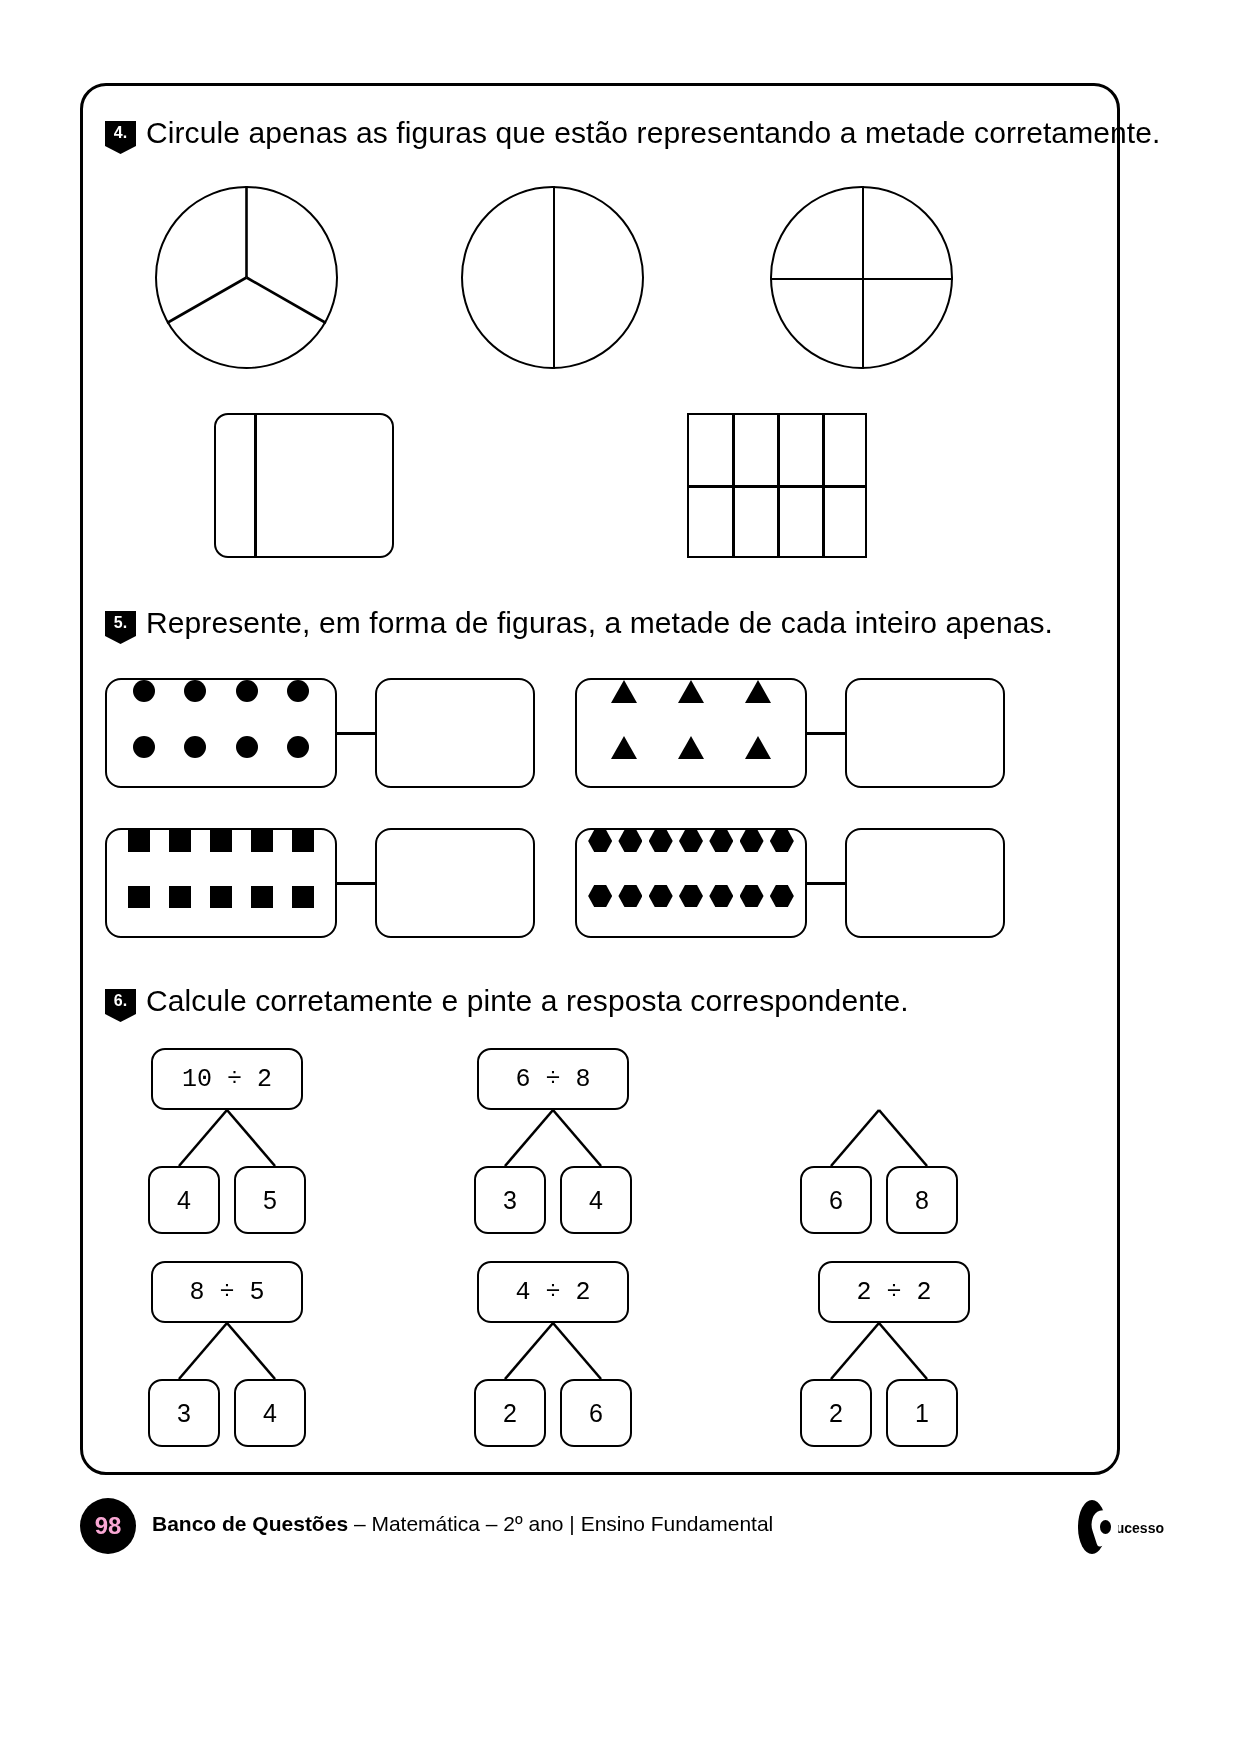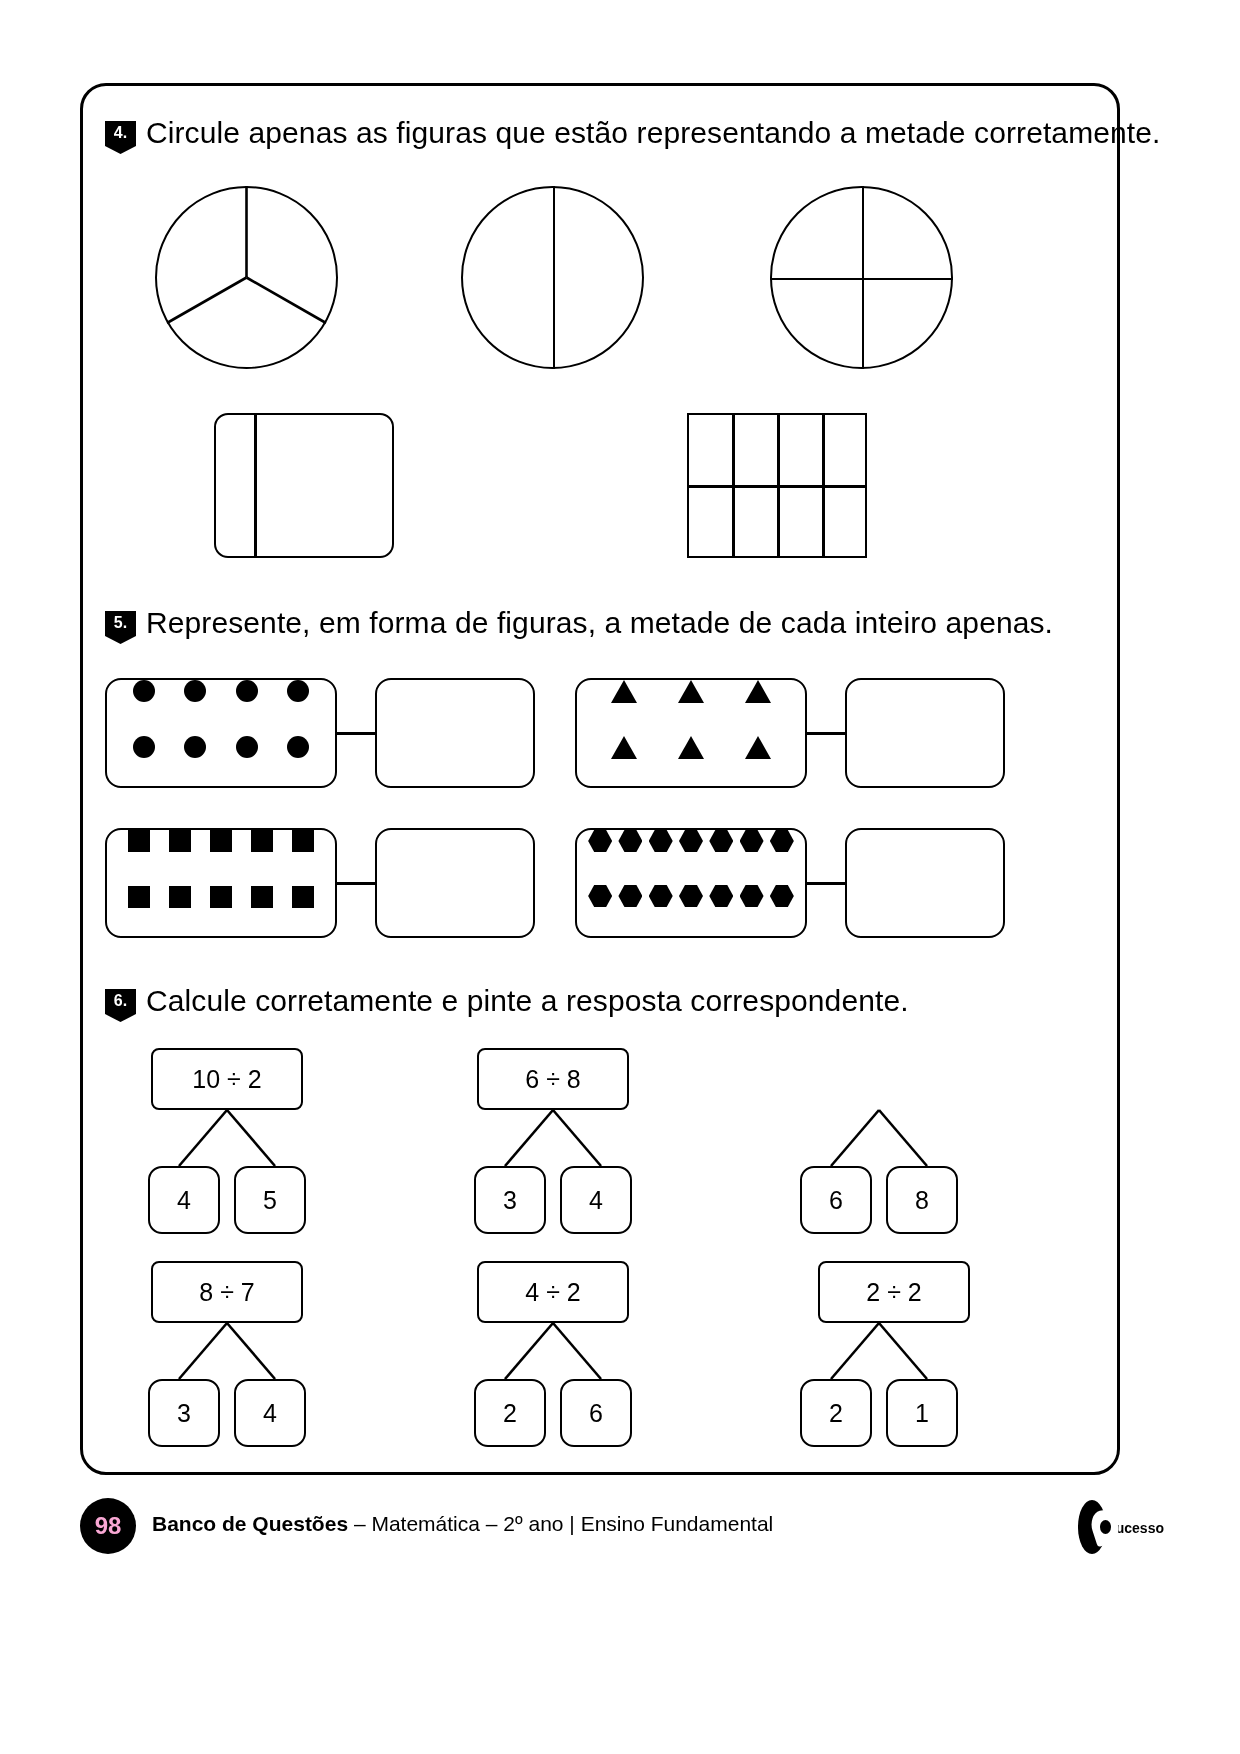--- a/index.html
+++ b/index.html
@@ -99,23 +99,24 @@
   .sqr { width: 22px; height: 22px; background: #000; }
   .hex {
     width: 24px; height: 22px; background: #000;
     clip-path: polygon(25% 0%, 75% 0%, 100% 50%, 75% 100%, 25% 100%, 0% 50%);
   }
 
   
   .opbox {
     position: absolute;
     border: 2.6px solid #000;
-    border-radius: 8px;
+    border-radius: 14px;
     display: flex; align-items: center; justify-content: center;
     font-size: 25px;
+    font-family: Liberation Mono, monospace;
   }
   .leafbox {
     position: absolute;
     border: 2.6px solid #000;
     border-radius: 14px;
     display: flex; align-items: center; justify-content: center;
     font-size: 25px;
   }
   .tree-svg { position: absolute; overflow: visible; }
 
@@ -297,21 +298,21 @@
     <div class="leafbox" style="left:391px; top:1080px; width:72px; height:68px;">3</div>
     <div class="leafbox" style="left:477px; top:1080px; width:72px; height:68px;">4</div>
 
     <svg class="tree-svg" style="left:720px; top:1024px;" width="152" height="60">
       <line x1="76" y1="0" x2="28" y2="56" stroke="#000" stroke-width="2.6"></line>
       <line x1="76" y1="0" x2="124" y2="56" stroke="#000" stroke-width="2.6"></line>
     </svg>
     <div class="leafbox" style="left:717px; top:1080px; width:72px; height:68px;">6</div>
     <div class="leafbox" style="left:803px; top:1080px; width:72px; height:68px;">8</div>
 
-    <div class="opbox" style="left:68px; top:1175px; width:152px; height:62px;">8 ÷ 7</div>
+    <div class="opbox" style="left:68px; top:1175px; width:152px; height:62px;">8 ÷ 5</div>
     <svg class="tree-svg" style="left:68px; top:1237px;" width="152" height="60">
       <line x1="76" y1="0" x2="28" y2="56" stroke="#000" stroke-width="2.6"></line>
       <line x1="76" y1="0" x2="124" y2="56" stroke="#000" stroke-width="2.6"></line>
     </svg>
     <div class="leafbox" style="left:65px; top:1293px; width:72px; height:68px;">3</div>
     <div class="leafbox" style="left:151px; top:1293px; width:72px; height:68px;">4</div>
 
     <div class="opbox" style="left:394px; top:1175px; width:152px; height:62px;">4 ÷ 2</div>
     <svg class="tree-svg" style="left:394px; top:1237px;" width="152" height="60">
       <line x1="76" y1="0" x2="28" y2="56" stroke="#000" stroke-width="2.6"></line>

